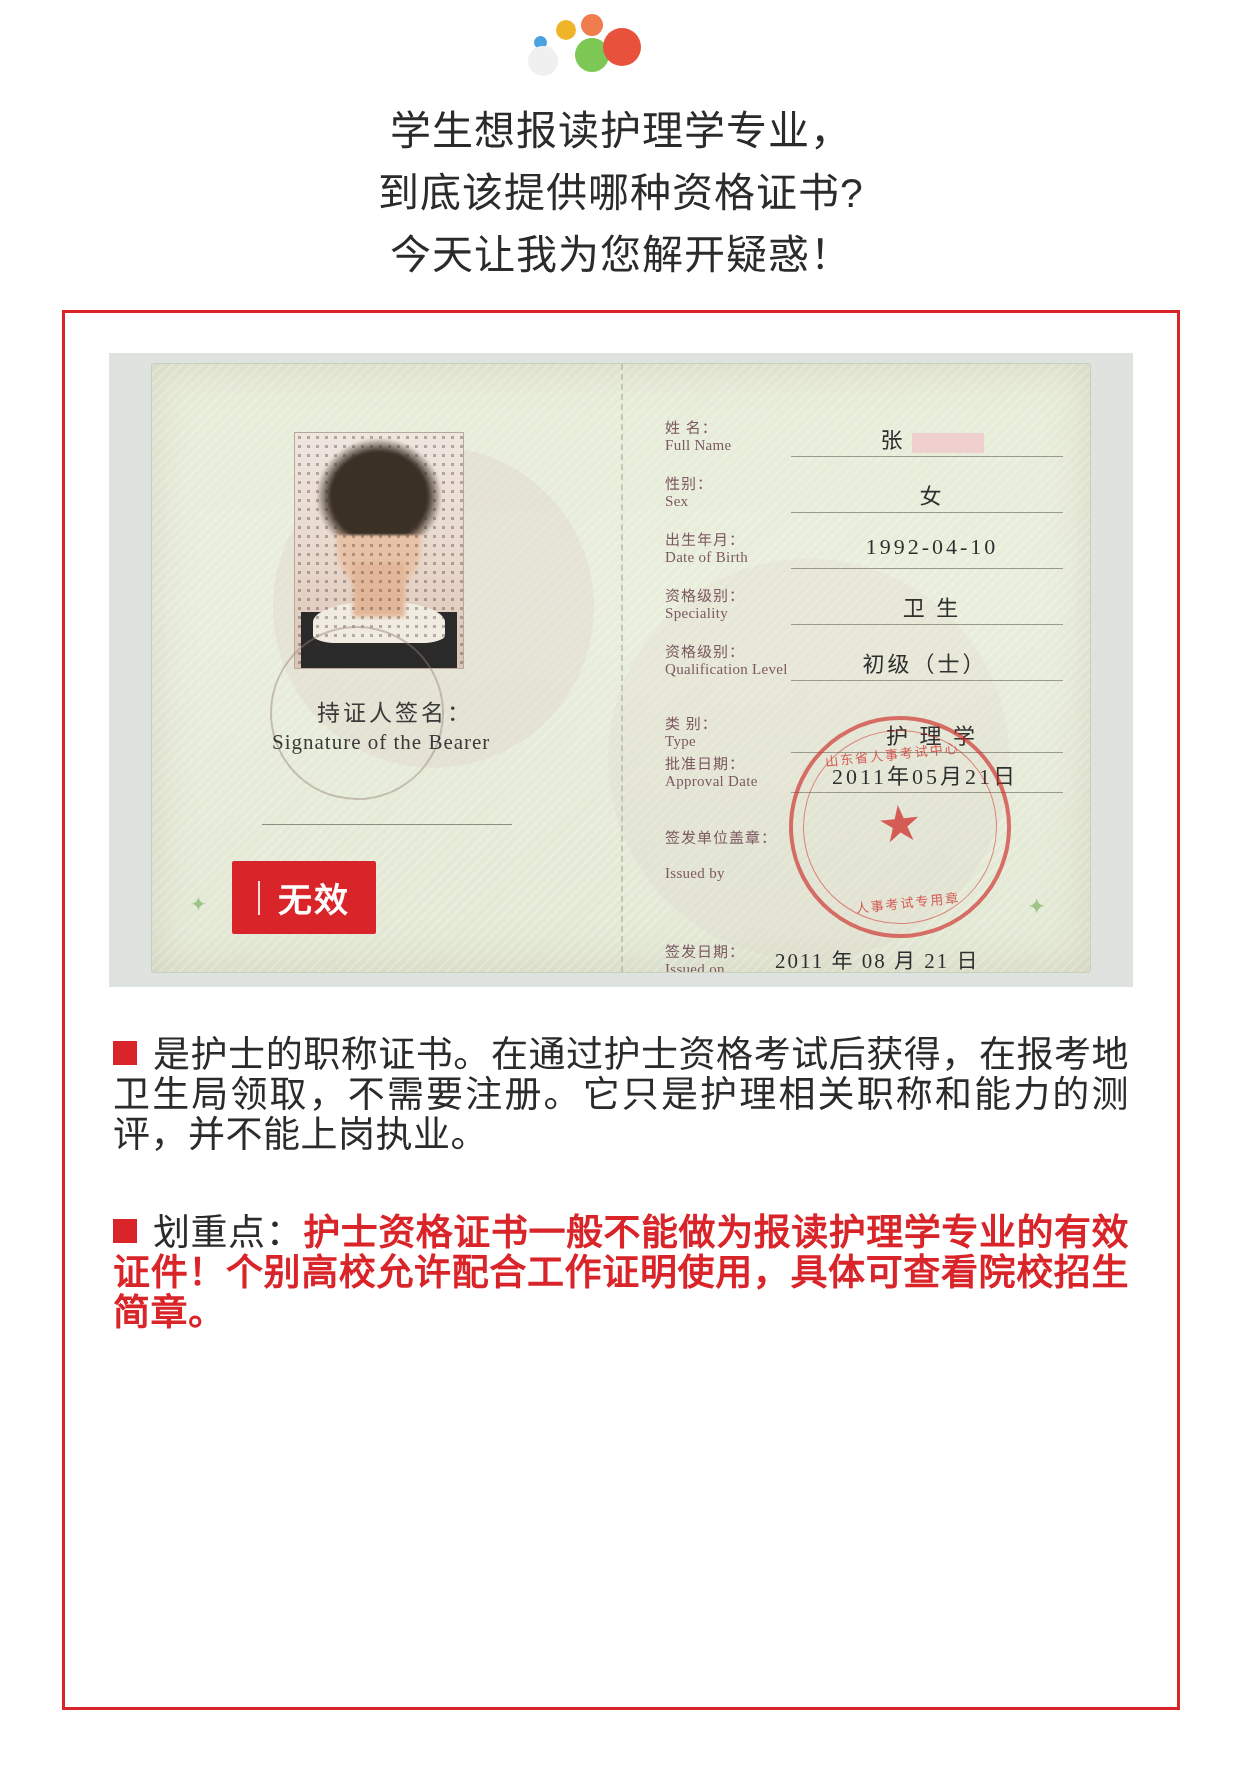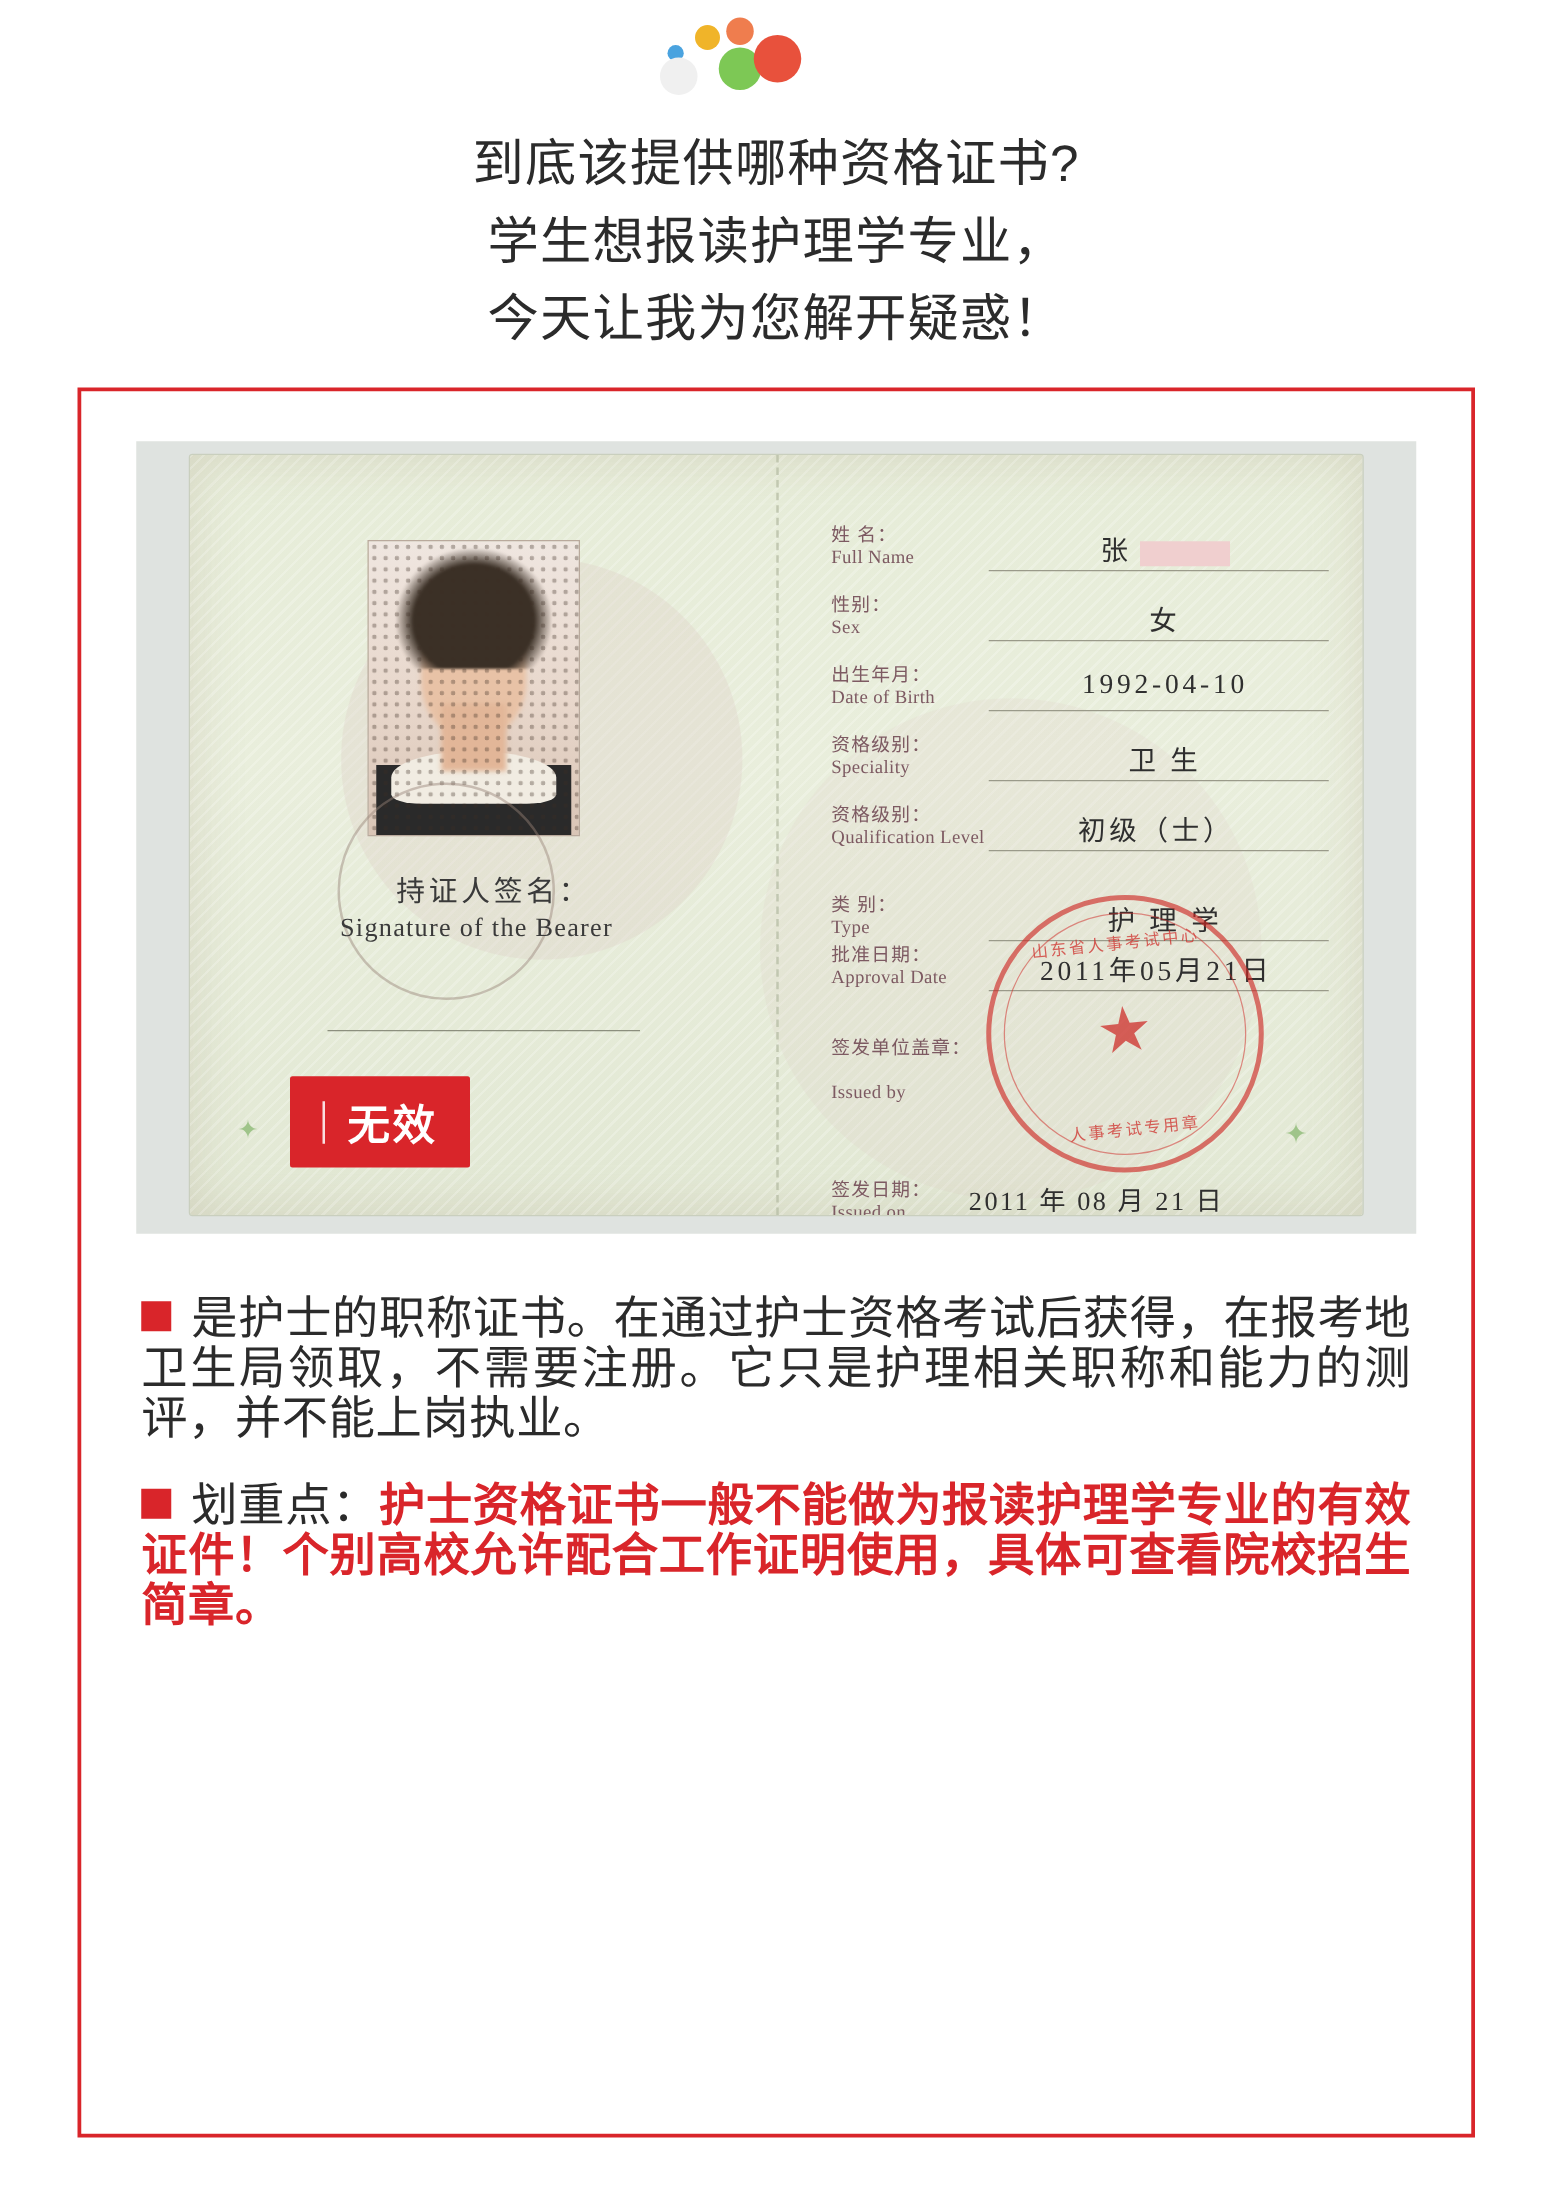--- a/index.html
+++ b/index.html
@@ -293,21 +293,21 @@
 
   
   .para {
     margin: 48px 48px 0 48px;
     font-size: 37px;
     line-height: 40px;
     color: #2b2b2b;
     letter-spacing: 0.5px;
     text-align: justify;
   }
-  .para.second { margin-top: 30px; }
+  .para.second { margin-top: 58px; }
   .bullet {
     display: inline-block;
     width: 24px; height: 24px;
     background: #d9252a;
     margin-right: 16px;
     vertical-align: 2px;
   }
   .hl {
     color: #d9252a;
     font-weight: bold;
@@ -323,22 +323,22 @@
   <div class="dots">
     <span class="dot d1"></span>
     <span class="dot d2"></span>
     <span class="dot d3"></span>
     <span class="dot d4"></span>
     <span class="dot d5"></span>
     <span class="dot d6"></span>
   </div>
 
   <div class="title-block">
+    <div class="title-line">学生想报读护理学专业，</div>
     <div class="title-line">到底该提供哪种资格证书?</div>
-    <div class="title-line">学生想报读护理学专业，</div>
     <div class="title-line">今天让我为您解开疑惑！</div>
   </div>
 
   <div class="frame">
 
     <div class="cert-wrap">
       <div class="cert">
         <div class="spine"></div>
 
         <div class="page-left">

